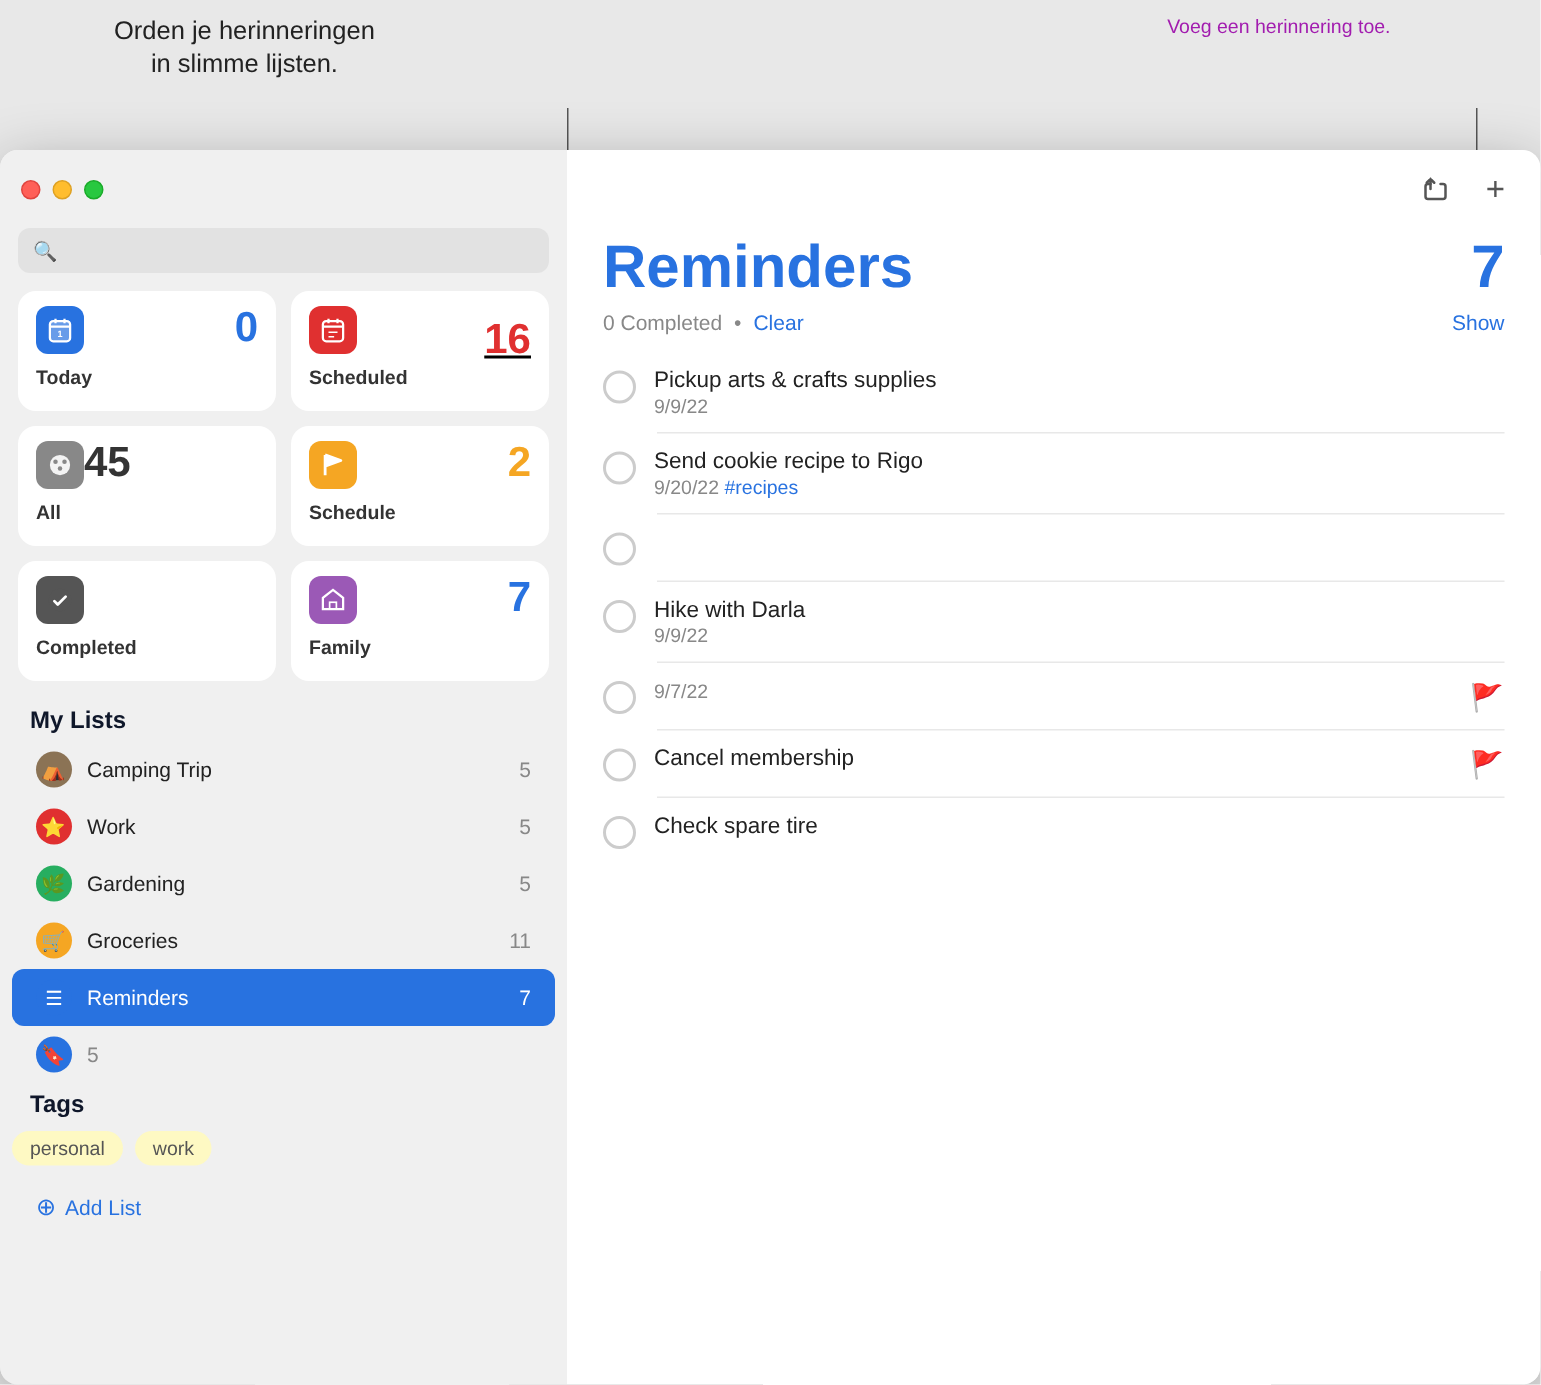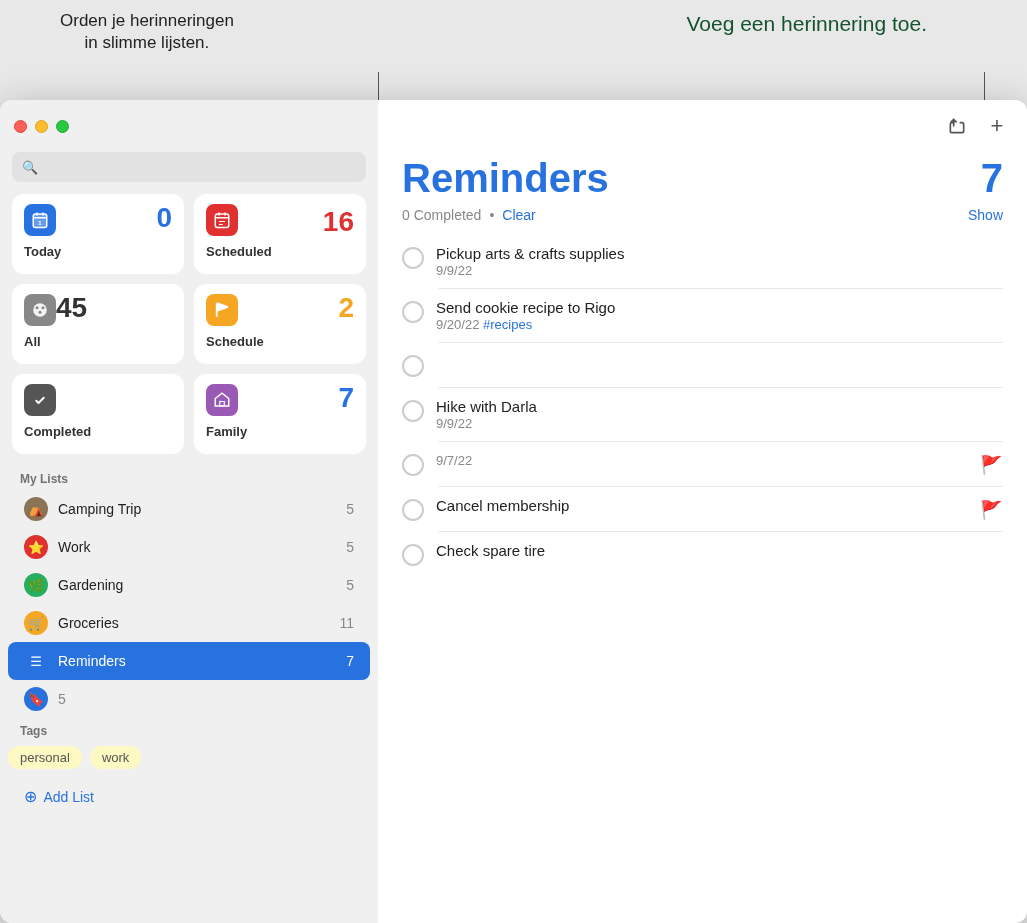--- a/index.html
+++ b/index.html
@@ -9,33 +9,33 @@
       width: 1027px;
       height: 923px;
       overflow: hidden;
       position: relative;
     }
 
     
     .tooltip-left {
       position: absolute;
       top: 10px;
-      left: 60px;
+      left: 76px;
       font-size: 17px;
       color: #222;
       text-align: center;
       line-height: 1.3;
       pointer-events: none;
     }
     .tooltip-right {
       position: absolute;
       top: 10px;
       right: 100px;
-      font-size: 21px;
-      color: #14532d;
+      font-size: 13px;
+      color: #a21caf;
       text-align: center;
       line-height: 1.3;
       pointer-events: none;
     }
     .tooltip-line-left {
       position: absolute;
       top: 72px;
       left: 378px;
       width: 1px;
       height: 60px;
@@ -165,23 +165,23 @@
     .icon-family { background: #9b59b6; }
 
     .count-today { color: #2872e0; }
     .count-scheduled { color: #e03030; }
     .count-all { color: #333; }
     .count-flagged { color: #f5a623; }
     .count-family { color: #2872e0; }
 
     
     .section-header {
-      font-size: 12px;
+      font-size: 16px;
       font-weight: 700;
-      color: #737373;
+      color: #0f172a;
       padding: 6px 20px 4px 20px;
     }
     .list-item {
       display: flex;
       align-items: center;
       padding: 7px 16px;
       cursor: pointer;
       border-radius: 8px;
       margin: 0 8px;
       gap: 10px;
@@ -404,21 +404,21 @@
                 <line x1="16" y1="2" x2="16" y2="6" stroke="white" stroke-width="2"></line>
                 <text x="12" y="18" text-anchor="middle" font-size="8" fill="white" font-weight="bold">1</text>
               </svg>
           </div>
           <span class="smart-card-count count-today">0</span>
         </div>
         <span class="smart-card-label">Today</span>
       </div>
 
       <div class="smart-card">
-        <div style="display:flex; justify-content:space-between; align-items:center;">
+        <div style="display:flex; justify-content:space-between; align-items:flex-end;text-decoration:underline;">
           <div class="smart-card-icon icon-scheduled">
             <svg width="18" height="18" viewBox="0 0 24 24" fill="none">
                 <rect x="3" y="4" width="18" height="18" rx="3" stroke="white" stroke-width="2" fill="none"></rect>
                 <line x1="3" y1="9" x2="21" y2="9" stroke="white" stroke-width="2"></line>
                 <line x1="8" y1="2" x2="8" y2="6" stroke="white" stroke-width="2"></line>
                 <line x1="16" y1="2" x2="16" y2="6" stroke="white" stroke-width="2"></line>
                 <line x1="8" y1="14" x2="16" y2="14" stroke="white" stroke-width="1.5"></line>
                 <line x1="8" y1="18" x2="13" y2="18" stroke="white" stroke-width="1.5"></line>
               </svg>
           </div>

